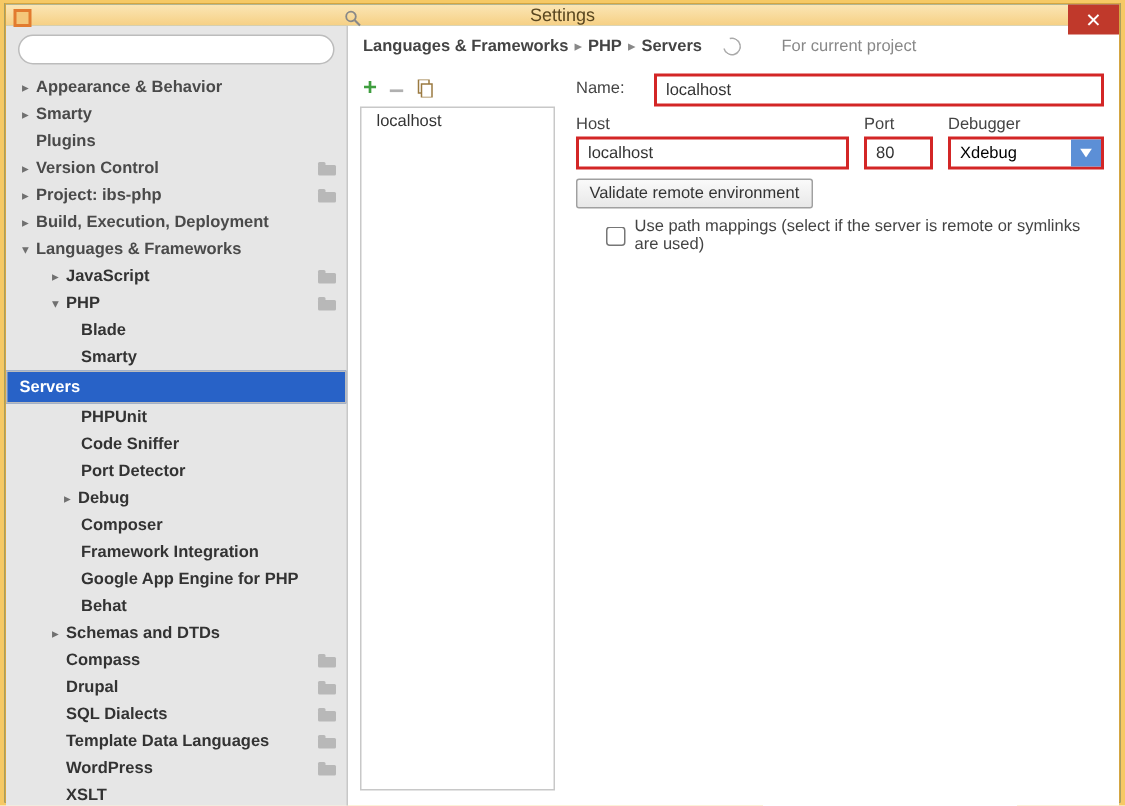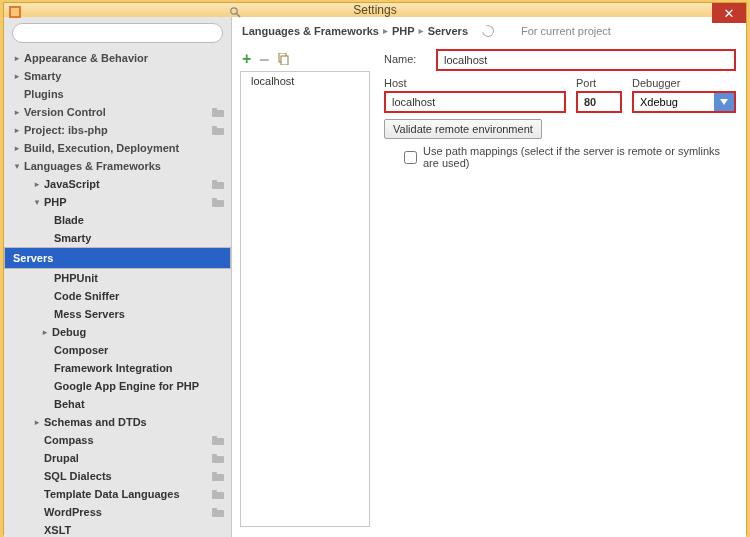--- a/index.html
+++ b/index.html
@@ -138,21 +138,21 @@
         <div class="row indent2 sel">
             <span class="label">Servers</span>
           </div>
         <div class="row indent2">
             <span class="label">PHPUnit</span>
           </div>
         <div class="row indent2">
             <span class="label">Code Sniffer</span>
           </div>
         <div class="row indent2">
-            <span class="label">Mess Servers</span>
+            <span class="label">Port Detector</span>
           </div>
         <div class="row indent2">
             <span class="arrow" style="margin-left:-12px">▸</span>
             <span class="label">Debug</span>
           </div>
         <div class="row indent2">
             <span class="label">Composer</span>
           </div>
         <div class="row indent2">
             <span class="label">Framework Integration</span>
@@ -249,21 +249,21 @@
             <input class="inp hl" style="flex: 1 1 0%;" value="localhost">
           </div>
 
           <div class="frow" style="gap:10px; align-items:flex-end">
             <div style="flex:1">
               <div class="flab">Host</div>
               <input class="inp hl" style="width: 100%;" value="localhost">
             </div>
             <div style="width:46px">
               <div class="flab">Port</div>
-              <input class="inp hl" style="width: 100%; font-weight: bold;" value="80">
+              <input class="inp hl" style="width: 100%;" value="80">
             </div>
             <div style="width:104px">
               <div class="flab">Debugger</div>
               <div class="sel hl">
                 <span>Xdebug</span>
                 <span class="btn">
                     <svg width="8" height="6" viewBox="0 0 8 6">
                       <path d="M0 0 L8 0 L4 6 Z" fill="#fff"></path>
                     </svg>
                   </span>

